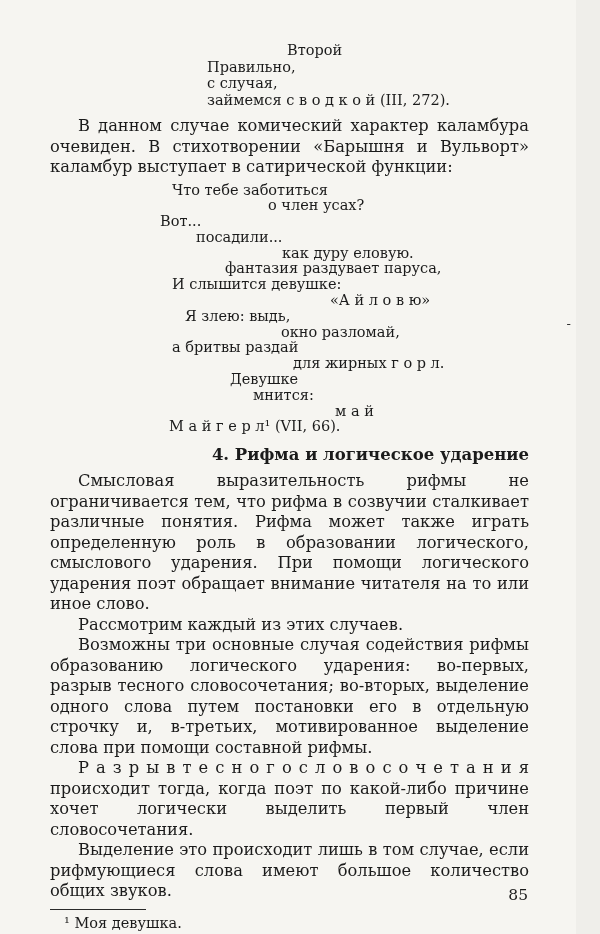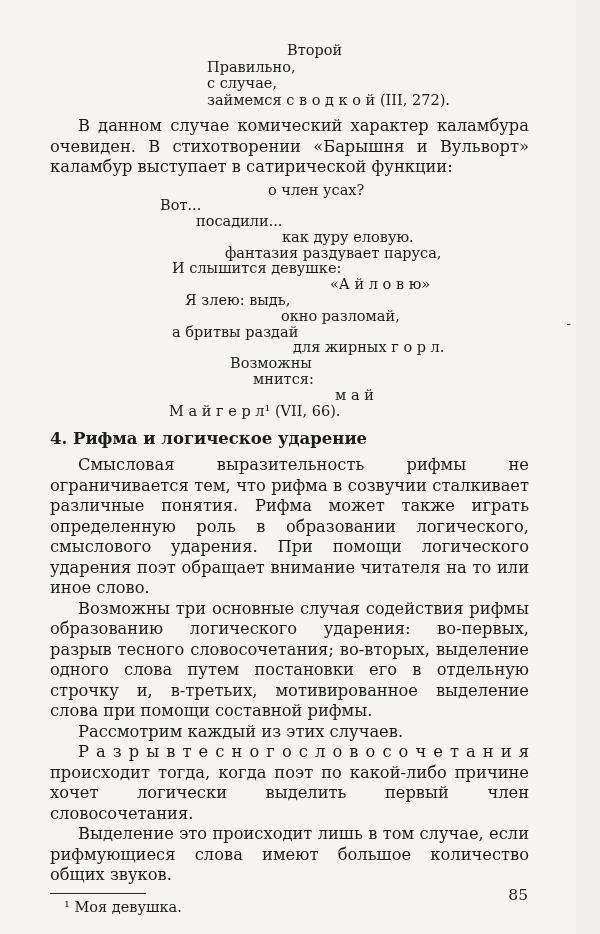--- a/index.html
+++ b/index.html
@@ -30,21 +30,21 @@
   .intro { margin-bottom:5px; }
 
   
   .poem { margin:4px 0 10px 0; }
   .poem-line { font-size:14.5px; line-height:15.8px; }
 
   
   .heading {
     font-size:16.5px;
     font-weight:bold;
-    text-align:left;
+    text-align:right;
     margin:9px 0 7px 0;
   }
 
   
   .footnote-rule {
     width:96px; height:0;
     border-top:1.5px solid #2a2a2a;
     margin:7px 0 4px 0;
   }
   .footnote { font-size:14.5px; line-height:18px; text-indent:14px; }
@@ -61,49 +61,50 @@
   }
 </style>
 </head>
 <body>
 
 <div class="page">
 
   <section class="epigraph">
     <div class="ep-line" style="margin-left:237px">Второй</div>
     <div class="ep-line" style="margin-left:157px">Правильно,</div>
-    <div class="ep-line" style="margin-left:157px">с случае,</div>
+    <div class="ep-line" style="margin-left:157px">с случая,</div>
     <div class="ep-line" style="margin-left:157px">займемся с в&nbsp;о&nbsp;д&nbsp;к&nbsp;о&nbsp;й (III, 272).</div>
   </section>
 
   <p class="body indent intro">В данном случае комический характер каламбура очевиден. В стихотворении «Барышня и Вульворт» каламбур выступает в сатирической функции:</p>
 
   <section class="poem">
+    <div class="poem-line" style="margin-left:122px">Что тебе заботиться</div>
     <div class="poem-line" style="margin-left:218px">о член усах?</div>
     <div class="poem-line" style="margin-left:110px">Вот...</div>
     <div class="poem-line" style="margin-left:146px">посадили...</div>
     <div class="poem-line" style="margin-left:232px">как дуру еловую.</div>
     <div class="poem-line" style="margin-left:175px">фантазия раздувает паруса,</div>
     <div class="poem-line" style="margin-left:122px">И слышится девушке:</div>
     <div class="poem-line" style="margin-left:280px">«А&nbsp;й  л&nbsp;о&nbsp;в  ю»</div>
     <div class="poem-line" style="margin-left:135px">Я злею: выдь,</div>
     <div class="poem-line" style="margin-left:231px">окно разломай,</div>
     <div class="poem-line" style="margin-left:122px">а бритвы раздай</div>
     <div class="poem-line" style="margin-left:243px">для жирных г&nbsp;о&nbsp;р&nbsp;л.</div>
-    <div class="poem-line" style="margin-left:180px">Возможны</div>
+    <div class="poem-line" style="margin-left:180px">Девушке</div>
     <div class="poem-line" style="margin-left:203px">мнится:</div>
     <div class="poem-line" style="margin-left:285px">м&nbsp;а&nbsp;й</div>
     <div class="poem-line" style="margin-left:119px">М&nbsp;а&nbsp;й  г&nbsp;е&nbsp;р&nbsp;л¹ (VII, 66).</div>
   </section>
 
   <h2 class="heading">4. Рифма и логическое ударение</h2>
 
   <p class="body indent">Смысловая выразительность рифмы не ограничивается тем, что рифма в созвучии сталкивает различные понятия. Рифма может также играть определенную роль в образовании логического, смыслового ударения. При помощи логического ударения поэт обращает внимание читателя на то или иное слово.</p>
+  <p class="body indent">Рассмотрим каждый из этих случаев.</p>
   <p class="body indent">Возможны три основные случая содействия рифмы образованию логического ударения: во-первых, разрыв тесного словосочетания; во-вторых, выделение одного слова путем постановки его в отдельную строчку и, в-третьих, мотивированное выделение слова при помощи составной рифмы.</p>
-  <p class="body indent">Рассмотрим каждый из этих случаев.</p>
   <p class="body indent">Р&nbsp;а&nbsp;з&nbsp;р&nbsp;ы&nbsp;в  т&nbsp;е&nbsp;с&nbsp;н&nbsp;о&nbsp;г&nbsp;о  с&nbsp;л&nbsp;о&nbsp;в&nbsp;о&nbsp;с&nbsp;о&nbsp;ч&nbsp;е&nbsp;т&nbsp;а&nbsp;н&nbsp;и&nbsp;я происходит тогда, когда поэт по какой-либо причине хочет логически выделить первый член словосочетания.</p>
   <p class="body indent">Выделение это происходит лишь в том случае, если рифмующиеся слова имеют большое количество общих звуков.</p>
 
   <div class="footnote-rule"></div>
   <p class="footnote">¹ Моя девушка.</p>
 
   <div class="pagenum">85</div>
   <div class="margin-mark">-</div>
 
 </div>

